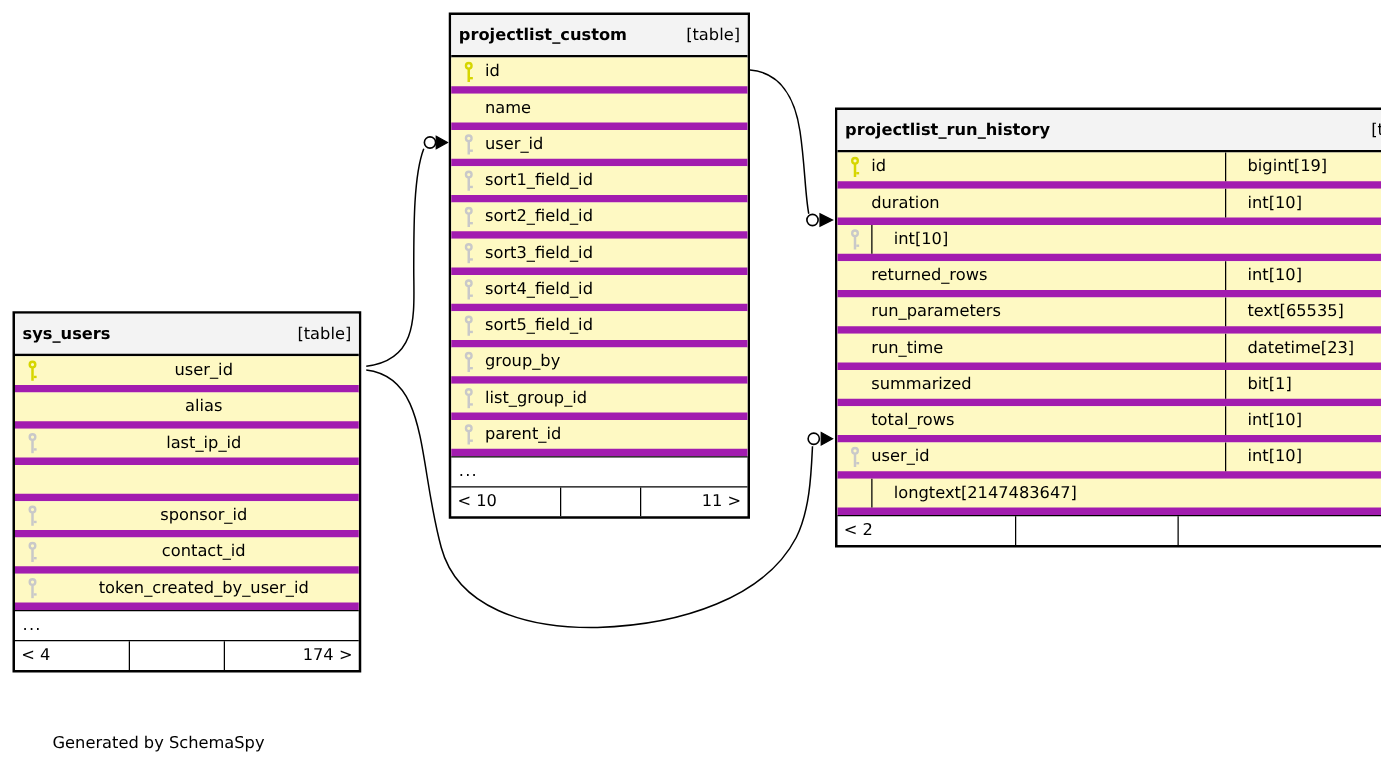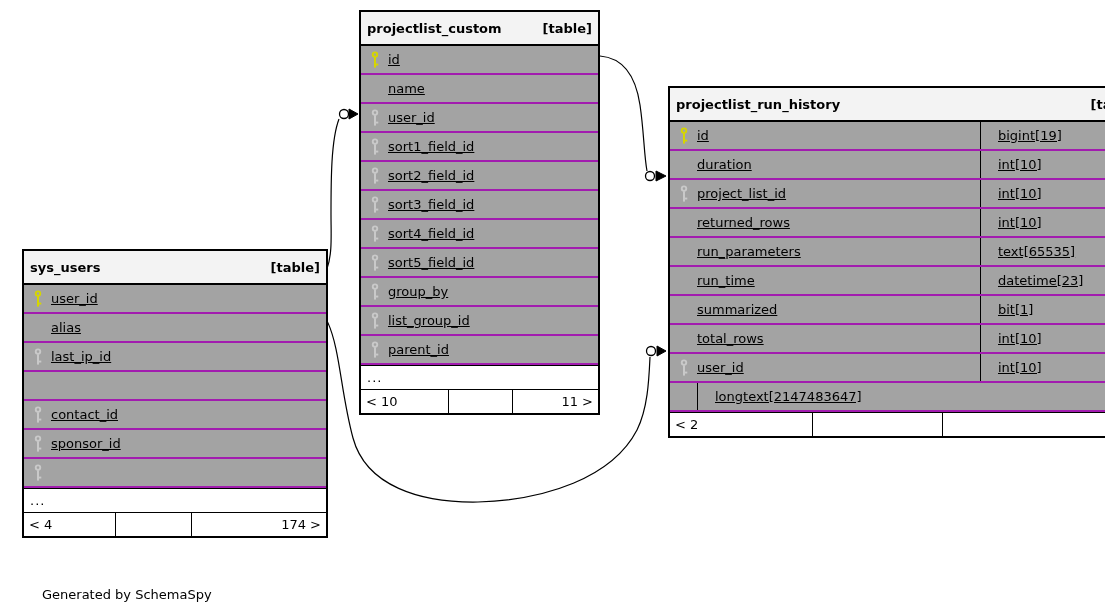--- a/index.html
+++ b/index.html
@@ -7,30 +7,30 @@
   body { font-family: "DejaVu Sans", "Liberation Sans", sans-serif; color: #000; }
 
   .canvas { position: relative; width: 1105px; height: 616px; background: #fff; overflow: hidden; }
 
   .edges { position: absolute; left: 0; top: 0; width: 1105px; height: 616px; pointer-events: none; }
   .edges path.rel { fill: none; stroke: #000; stroke-width: 1.2; }
   .edges circle.ep { fill: #fff; stroke: #000; stroke-width: 1.3; }
   .edges polygon.ah { fill: #000; stroke: #000; }
 
   .dbtable { position: absolute; background: #fff; border: 2px solid #000; font-size: 13px; }
-  #t0 { left: 22px;  top: 249px; width: 306px; }
+  #t0 { left: 10px;  top: 249px; width: 279px; text-align: center; }
   #t1 { left: 359px; top: 10px;  width: 241px; }
   #t2 { left: 668px; top: 73px;  width: 480px; margin-top: 13px; }
 
   .thdr { display: flex; align-items: center; justify-content: space-between;
           height: 28px; background: #f3f3f3; border-bottom: 2px solid #000; padding: 16px 6px; }
   .tname { font-weight: bold; }
-  .tbadge { font-weight: bold; }
-
-  .trow { display: flex; align-items: center; height: 29px; border-bottom: 2px solid #a21caf; background: #a3a3a3; text-decoration: underline; }
+  .tbadge { font-weight: normal; }
+
+  .trow { display: flex; align-items: center; height: 29px; border-bottom: 6px solid #a21caf; background: #fef9c3; }
   .trow:last-of-type { border-bottom: none; }
   .key { flex: 0 0 27px; display: flex; align-items: center; justify-content: center; height: 100%; }
   .key.pk svg path, .key.pk svg rect { fill: #d6d600; }
   .key.fk svg path, .key.fk svg rect { fill: #c9c9c9; }
   .cname { flex: 1; white-space: nowrap; overflow: hidden; }
   .ctype { flex: 0 0 166px; align-self: stretch; display: flex; align-items: center;
            border-left: 1px solid #000; padding-left: 17px; white-space: nowrap; }
 
   .tellipsis { height: 24px; display: flex; align-items: center; padding-left: 6px;
                border-top: 1px solid #000; letter-spacing: 1px; }
@@ -98,40 +98,41 @@
         <span class="key "></span>
       </div>
       <div class="trow">
         <span class="key fk">
           <svg viewBox="0 0 10 17" width="10" height="17" xmlns="http://www.w3.org/2000/svg">
             <path fill-rule="evenodd" d="M5 .4a3.2 3.2 0 1 0 .001 6.4A3.2 3.2 0 0 0 5 .4zm0 1.9a1.3 1.3 0 1 1 0 2.6 1.3 1.3 0 0 1 0-2.6z"></path>
             <rect x="4" y="6.2" width="2" height="10.4"></rect>
             <rect x="6" y="12.6" width="2.3" height="1.9"></rect>
           </svg>
         </span>
+        <span class="cname">sponsor_id</span>
+      </div>
+      <div class="trow">
+        <span class="key fk">
+          <svg viewBox="0 0 10 17" width="10" height="17" xmlns="http://www.w3.org/2000/svg">
+            <path fill-rule="evenodd" d="M5 .4a3.2 3.2 0 1 0 .001 6.4A3.2 3.2 0 0 0 5 .4zm0 1.9a1.3 1.3 0 1 1 0 2.6 1.3 1.3 0 0 1 0-2.6z"></path>
+            <rect x="4" y="6.2" width="2" height="10.4"></rect>
+            <rect x="6" y="12.6" width="2.3" height="1.9"></rect>
+          </svg>
+        </span>
         <span class="cname">contact_id</span>
       </div>
       <div class="trow">
         <span class="key fk">
           <svg viewBox="0 0 10 17" width="10" height="17" xmlns="http://www.w3.org/2000/svg">
             <path fill-rule="evenodd" d="M5 .4a3.2 3.2 0 1 0 .001 6.4A3.2 3.2 0 0 0 5 .4zm0 1.9a1.3 1.3 0 1 1 0 2.6 1.3 1.3 0 0 1 0-2.6z"></path>
             <rect x="4" y="6.2" width="2" height="10.4"></rect>
             <rect x="6" y="12.6" width="2.3" height="1.9"></rect>
           </svg>
         </span>
-        <span class="cname">sponsor_id</span>
-      </div>
-      <div class="trow">
-        <span class="key fk">
-          <svg viewBox="0 0 10 17" width="10" height="17" xmlns="http://www.w3.org/2000/svg">
-            <path fill-rule="evenodd" d="M5 .4a3.2 3.2 0 1 0 .001 6.4A3.2 3.2 0 0 0 5 .4zm0 1.9a1.3 1.3 0 1 1 0 2.6 1.3 1.3 0 0 1 0-2.6z"></path>
-            <rect x="4" y="6.2" width="2" height="10.4"></rect>
-            <rect x="6" y="12.6" width="2.3" height="1.9"></rect>
-          </svg>
-        </span>
+        <span class="cname">token_created_by_user_id</span>
       </div>
       <div class="tellipsis">...</div>
       <div class="tfoot">
         <span class="fcell fleft">&lt; 4</span>
         <span class="fcell fmid"></span>
         <span class="fcell fright">174 &gt;</span>
       </div>
     </section>
   <section class="dbtable" id="t1">
       <div class="thdr">
@@ -271,21 +272,20 @@
         <span class="ctype">int[10]</span>
       </div>
       <div class="trow">
         <span class="key fk">
           <svg viewBox="0 0 10 17" width="10" height="17" xmlns="http://www.w3.org/2000/svg">
             <path fill-rule="evenodd" d="M5 .4a3.2 3.2 0 1 0 .001 6.4A3.2 3.2 0 0 0 5 .4zm0 1.9a1.3 1.3 0 1 1 0 2.6 1.3 1.3 0 0 1 0-2.6z"></path>
             <rect x="4" y="6.2" width="2" height="10.4"></rect>
             <rect x="6" y="12.6" width="2.3" height="1.9"></rect>
           </svg>
         </span>
-        <span class="cname">project_list_id</span>
         <span class="ctype">int[10]</span>
       </div>
       <div class="trow">
         <span class="key "></span>
         <span class="cname">returned_rows</span>
         <span class="ctype">int[10]</span>
       </div>
       <div class="trow">
         <span class="key "></span>
         <span class="cname">run_parameters</span>

